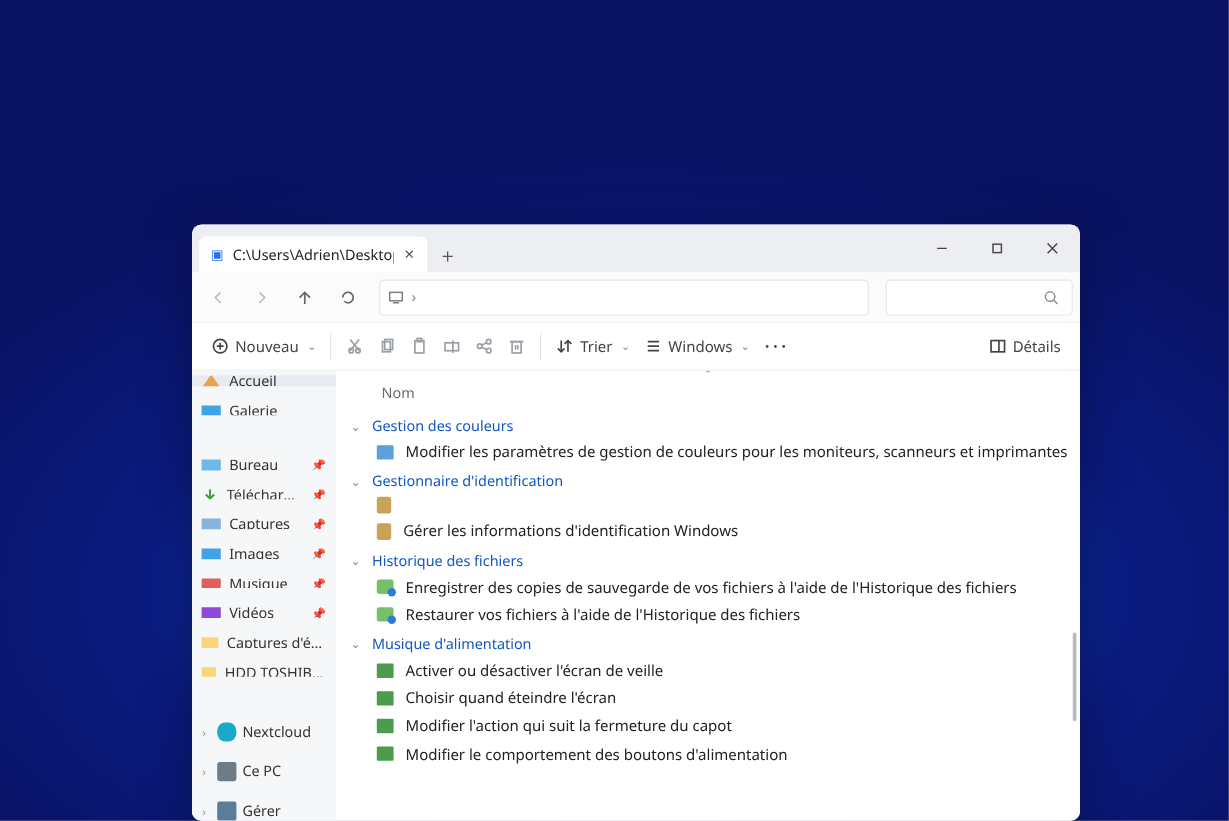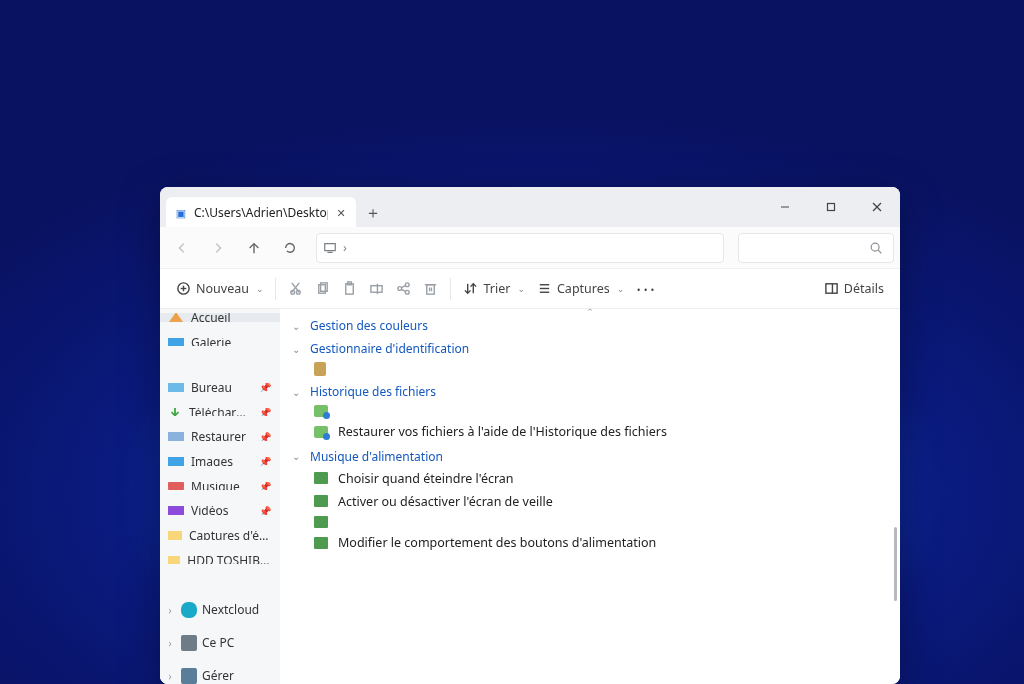--- a/index.html
+++ b/index.html
@@ -356,21 +356,21 @@
         </svg>
       <span>Trier</span>
       <span class="chev">⌄</span>
     </div>
     <div class="cmdbtn">
       <svg viewBox="0 0 16 16">
           <line x1="3" y1="4" x2="13" y2="4"></line>
           <line x1="3" y1="8" x2="13" y2="8"></line>
           <line x1="3" y1="12" x2="13" y2="12"></line>
         </svg>
-      <span>Captures</span>
+      <span>Windows</span>
       <span class="chev">⌄</span>
     </div>
     <div class="cmdbtn">
         <span class="dots">···</span>
       </div>
     <div class="spacer"></div>
     <div class="cmdbtn">
       <svg viewBox="0 0 16 16">
           <rect x="2" y="3" width="12" height="10"></rect>
           <line x1="9" y1="3" x2="9" y2="13"></line>
@@ -405,21 +405,21 @@
               <line x1="8" y1="2" x2="8" y2="11"></line>
               <polyline points="4,8 8,12 12,8"></polyline>
               <line x1="3" y1="14" x2="13" y2="14"></line>
             </svg>
           </span>
         <span class="label">Téléchargement</span>
         <span class="pin">📌</span>
       </div>
       <div class="side-item">
         <span class="ci i-doc"></span>
-        <span class="label">Restaurer</span>
+        <span class="label">Captures</span>
         <span class="pin">📌</span>
       </div>
       <div class="side-item">
         <span class="ci i-img"></span>
         <span class="label">Images</span>
         <span class="pin">📌</span>
       </div>
       <div class="side-item">
         <span class="ci i-music"></span>
         <span class="label">Musique</span>
@@ -452,57 +452,68 @@
       </div>
       <div class="side-exp">
         <span class="chev2">›</span>
         <span class="ci i-net"></span>
         <span class="label">Gérer</span>
       </div>
     </div>
 
     <div class="main" id="main-list">
       <div class="chev-up">⌃</div>
+      <div class="colhead">Nom</div>
 
     <div class="group">
           <span class="gchev">⌄</span>
           <span>Gestion des couleurs</span>
         </div>
+        <div class="row">
+          <span class="ri i-cp"></span>
+          <span>Modifier les paramètres de gestion de couleurs pour les moniteurs, scanneurs et imprimantes</span>
+        </div>
         <div class="group">
           <span class="gchev">⌄</span>
           <span>Gestionnaire d'identification</span>
         </div>
         <div class="row">
           <span class="ri i-cred"></span>
         </div>
+        <div class="row">
+          <span class="ri i-cred"></span>
+          <span>Gérer les informations d'identification Windows</span>
+        </div>
         <div class="group">
           <span class="gchev">⌄</span>
           <span>Historique des fichiers</span>
         </div>
         <div class="row">
           <span class="ri i-hist"></span>
+          <span>Enregistrer des copies de sauvegarde de vos fichiers à l'aide de l'Historique des fichiers</span>
         </div>
         <div class="row">
           <span class="ri i-hist"></span>
           <span>Restaurer vos fichiers à l'aide de l'Historique des fichiers</span>
         </div>
         <div class="group">
           <span class="gchev">⌄</span>
           <span>Musique d'alimentation</span>
         </div>
         <div class="row">
           <span class="ri i-power"></span>
+          <span>Activer ou désactiver l'écran de veille</span>
+        </div>
+        <div class="row">
+          <span class="ri i-power"></span>
           <span>Choisir quand éteindre l'écran</span>
         </div>
         <div class="row">
           <span class="ri i-power"></span>
-          <span>Activer ou désactiver l'écran de veille</span>
-        </div>
-        <div class="row">
-          <span class="ri i-power"></span>
+          <span>Modifier l'action qui suit la fermeture du capot</span>
         </div>
         <div class="row">
           <span class="ri i-power"></span>
           <span>Modifier le comportement des boutons d'alimentation</span>
         </div>
       </div>
 
   </div>
 
   <div class="scrollbar"></div>

